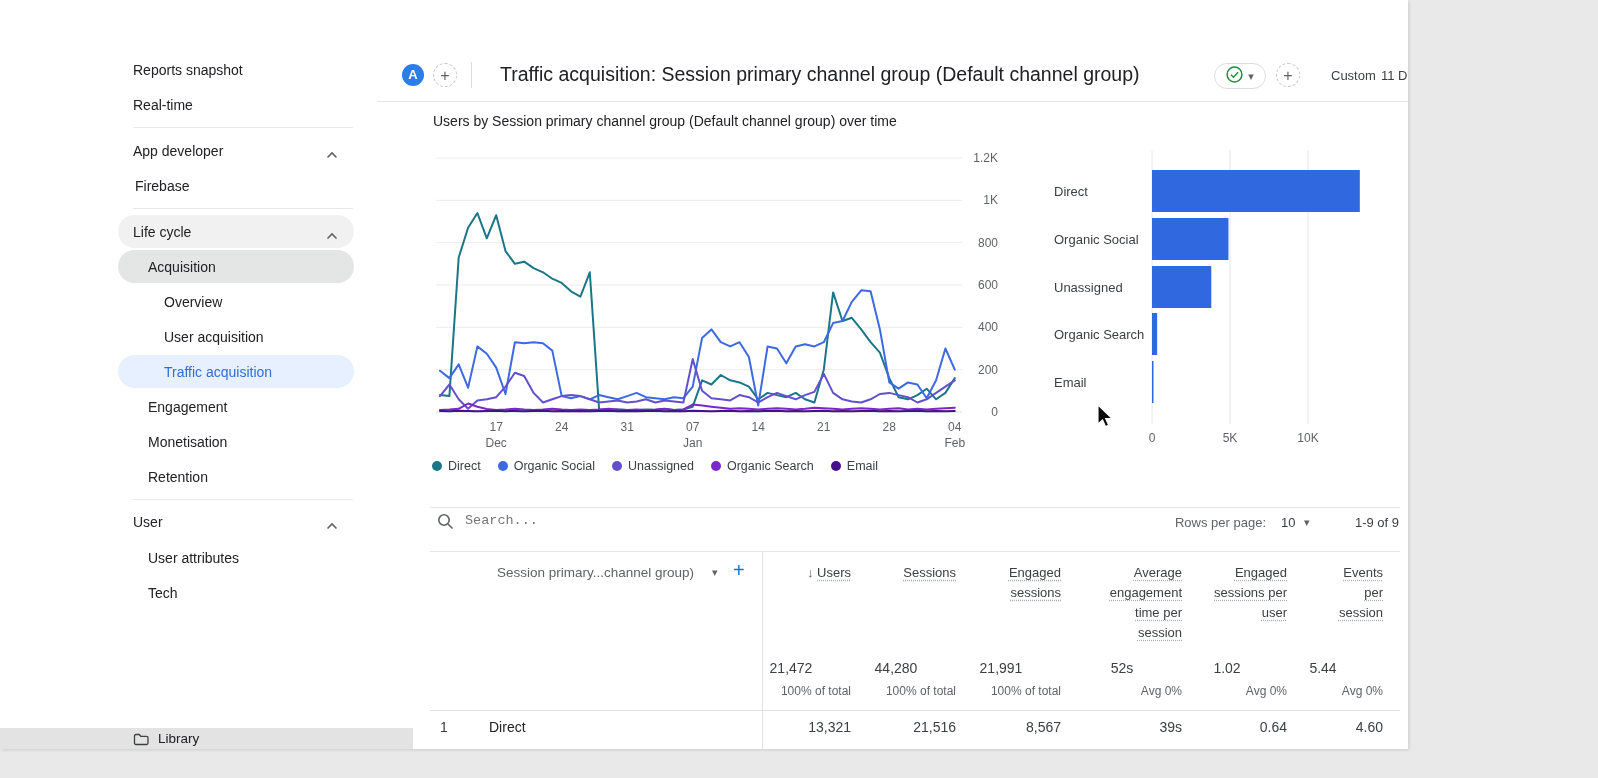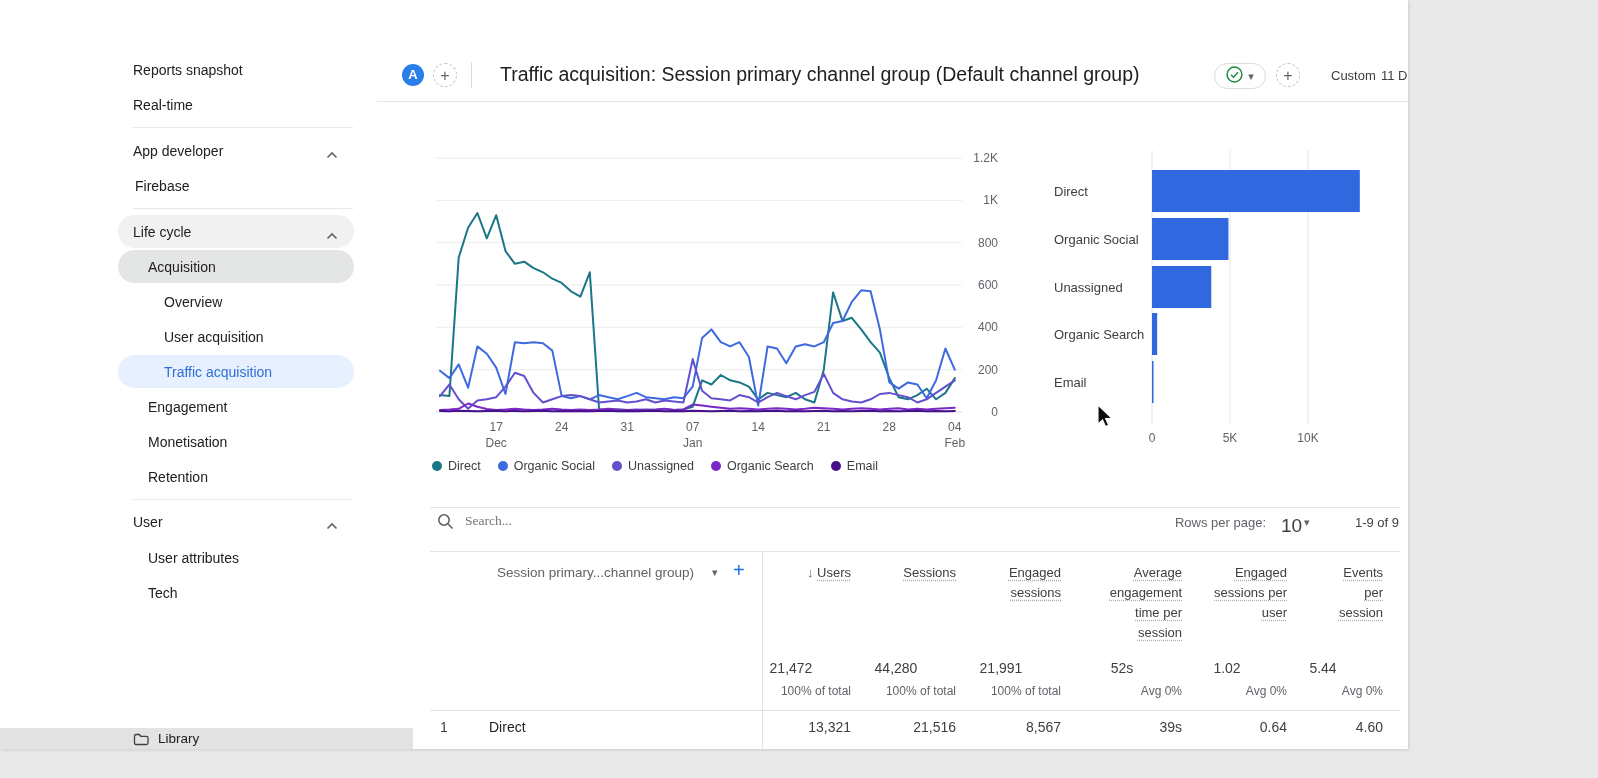--- a/index.html
+++ b/index.html
@@ -22,21 +22,21 @@
   .caret{color:#5f6368;font-size:11px;}
   .date-type{position:absolute;left:1331px;top:68px;font-size:13px;color:#3c4043;font-weight:500;}
   .date-val{position:absolute;left:1381px;top:68px;font-size:13px;color:#3c4043;font-weight:500;white-space:nowrap;}
   .hline{position:absolute;height:1px;background:#e5e5e5;}
   
   .chart-title{position:absolute;font-size:14px;color:#202124;line-height:19px;}
   #legend{position:absolute;left:432px;top:459px;display:flex;gap:17px;font-size:12.5px;color:#3c4043;align-items:center;}
   .legend-item{display:flex;align-items:center;gap:6px;cursor:pointer;}
   .legend-item .dot{width:10px;height:10px;border-radius:50%;display:inline-block;}
   
-  .search-input{position:absolute;left:463px;top:512px;width:320px;border:none;outline:none;font-size:13.5px;color:#7f1d1d;font-family:Liberation Serif, serif;background:transparent;}
+  .search-input{position:absolute;left:463px;top:512px;width:320px;border:none;outline:none;font-size:13.5px;color:#7f1d1d;font-family:Liberation Mono, monospace;background:transparent;}
   .tb-gray{color:#5f6368;}
   .mh{position:absolute;top:563px;font-size:13px;color:#3c4043;text-align:right;line-height:20px;}
   .mh .u{text-decoration:underline dotted #a9adb2;text-underline-offset:3px;}
   .tot-v{position:absolute;top:660px;font-size:14px;color:#3c4043;text-align:center;}
   .tot-s{position:absolute;top:684px;font-size:12px;color:#5f6368;text-align:right;}
   .row-v{position:absolute;top:719px;font-size:14px;color:#3c4043;text-align:right;}
   .sort-arrow{color:#5f6368;}
   .plus-blue{position:absolute;left:733px;top:559px;color:#1a73e8;font-size:20px;font-weight:400;cursor:pointer;}
   svg text{font-family:"Liberation Sans",sans-serif;}
 </style>
@@ -104,20 +104,21 @@
               <path d="M5 8.7 L7.5 11.2 L12 6.3" fill="none" stroke="#1e8e3e" stroke-width="1.5"></path>
             </svg></span>
       <span class="caret">▾</span>
     </div>
     <div class="dash-circle" style="left:1276px;top:63px;">+</div>
     <div class="date-type">Custom</div>
     <div class="date-val">11 D</div>
     <div class="hline" style="left:377px;top:101px;width:1031px;"></div>
   </div>
 
+  <div class="chart-title" style="left:433px;top:112px;width:530px;">Users by Session primary channel group (Default channel group) over time</div>
   <svg id="line-svg" class="abs" style="left:428px;top:140px;" width="578" height="318">
         <line x1="8" y1="18" x2="534" y2="18" stroke="#ececee" stroke-width="1"></line>
         <text x="570" y="22" text-anchor="end" fill="#5f6368" font-size="12">1.2K</text>
         <line x1="8" y1="60.33333333333334" x2="534" y2="60.33333333333334" stroke="#ececee" stroke-width="1"></line>
         <text x="570" y="64.33333333333334" text-anchor="end" fill="#5f6368" font-size="12">1K</text>
         <line x1="8" y1="102.66666666666666" x2="534" y2="102.66666666666666" stroke="#ececee" stroke-width="1"></line>
         <text x="570" y="106.66666666666666" text-anchor="end" fill="#5f6368" font-size="12">800</text>
         <line x1="8" y1="145" x2="534" y2="145" stroke="#ececee" stroke-width="1"></line>
         <text x="570" y="149" text-anchor="end" fill="#5f6368" font-size="12">600</text>
         <line x1="8" y1="187.33333333333331" x2="534" y2="187.33333333333331" stroke="#ececee" stroke-width="1"></line>
@@ -191,21 +192,21 @@
 
   <div class="hline" style="left:430px;top:507px;width:970px;"></div>
   <span class="abs" style="left:437px;top:513px;">
     <svg width="18" height="18">
           <circle cx="7" cy="7" r="5.2" fill="none" stroke="#5f6368" stroke-width="1.6"></circle>
           <line x1="11" y1="11" x2="15.5" y2="15.5" stroke="#5f6368" stroke-width="1.6"></line>
         </svg>
   </span>
   <input class="search-input" placeholder="Search..." style="">
   <div class="abs tb-gray" style="left:1136px;top:515px;width:130px;text-align:right;font-size:13px;">Rows per page:</div>
-  <div class="abs" style="left:1281px;top:515px;font-size:19px;color:#3c4043;">10</div>
+  <div class="abs" style="left:1281px;top:515px;font-size:13px;color:#3c4043;">10</div>
   <div class="abs caret" style="left:1304px;top:516px;">▾</div>
   <div class="abs" style="left:1319px;top:515px;width:80px;text-align:right;font-size:13px;color:#3c4043;">1-9 of 9</div>
   <div class="hline" style="left:430px;top:551px;width:970px;"></div>
 
   <div class="vdiv" style="left:762px;top:552px;height:197px;background:#e3e3e3;"></div>
 
   <div class="abs tb-gray" style="left:497px;top:565px;font-size:13.5px;">Session primary...channel group)</div>
   <div class="abs caret" style="left:712px;top:566px;">▾</div>
   <div class="plus-blue">+</div>
 

